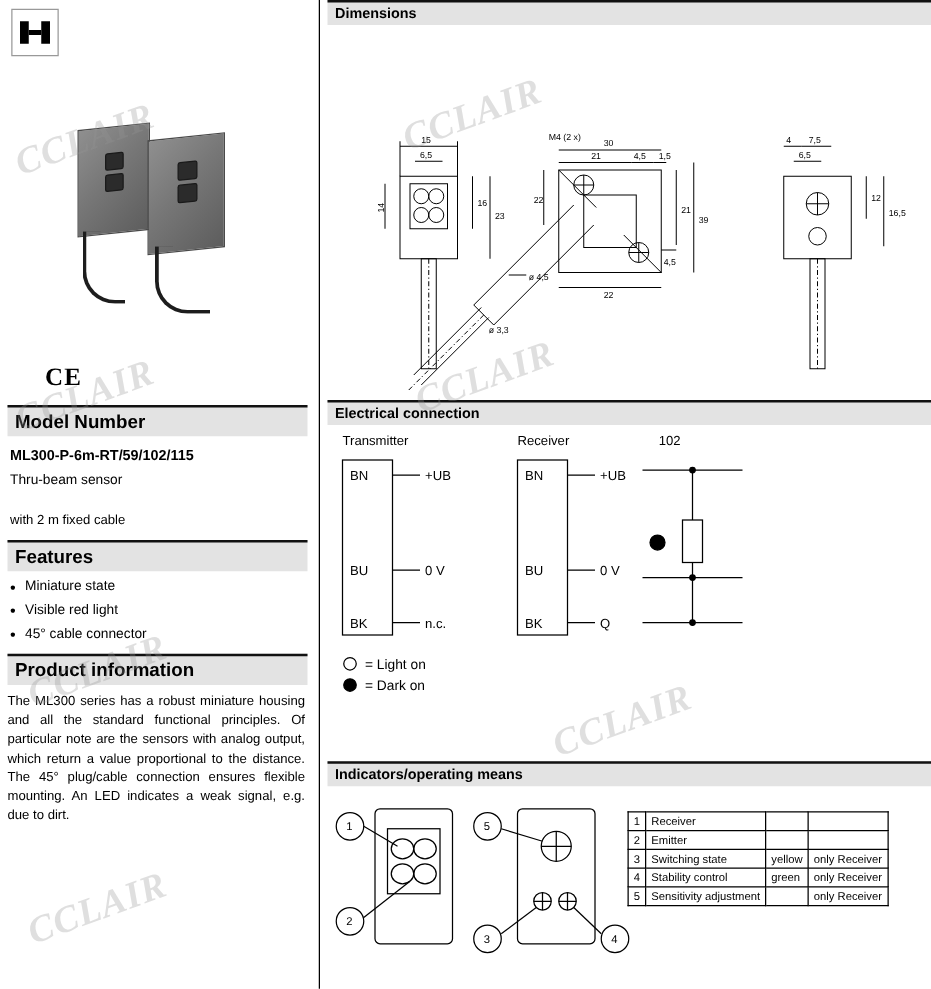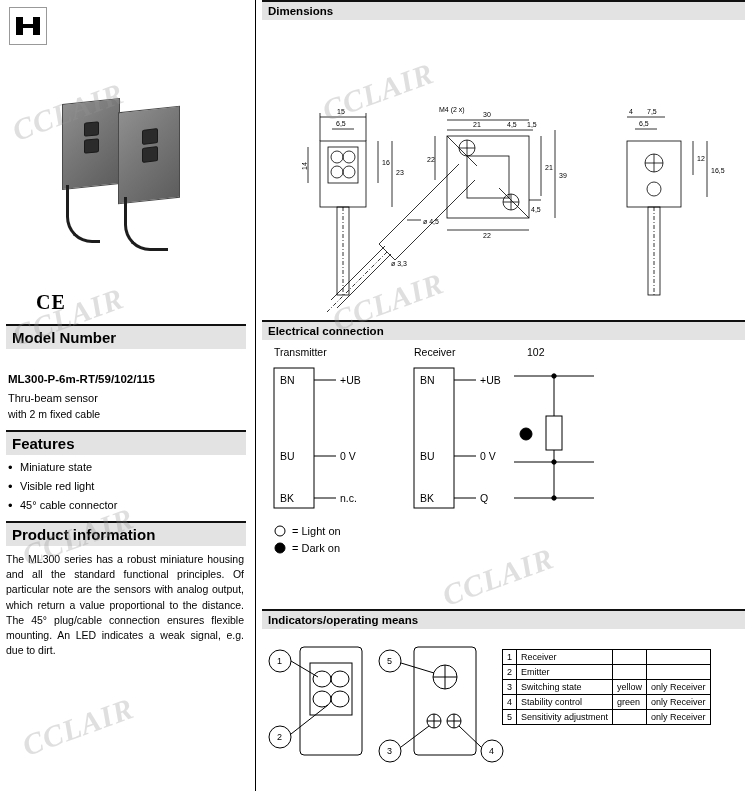--- a/index.html
+++ b/index.html
@@ -74,23 +74,23 @@
     border-top: 2px solid #111;
     font-weight: bold;
     font-size: 15px;
     padding: 3px 6px 3px 6px;
     margin-top: 10px;
   }
   .left-body { padding: 5px 2px 0 2px; }
   .model-number {
     font-weight: bold;
     font-size: 11.5px;
-    margin: 19px 0 7px 0;
-  }
-  .model-desc { font-size: 11px; margin-bottom: 4px; }
+    margin: 5px 0 7px 0;
+  }
+  .model-desc { font-size: 11px; margin-bottom: 20px; }
   .model-sub { font-size: 10.5px; }
 
   ul.features {
     list-style: none;
     margin: 6px 0 0 0;
     padding: 0;
   }
   ul.features li {
     position: relative;
     padding-left: 14px;

